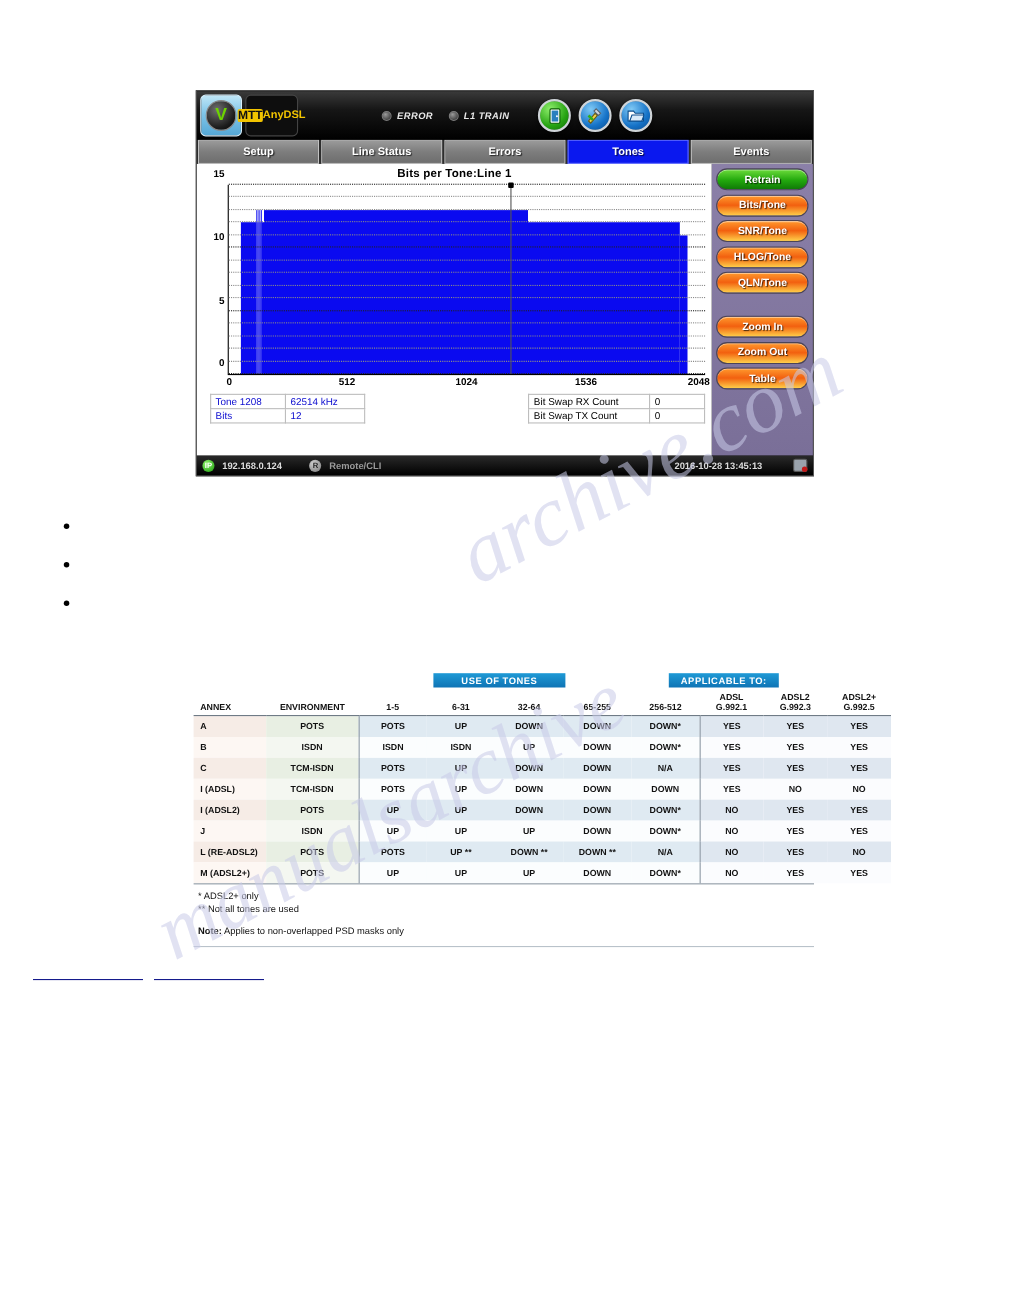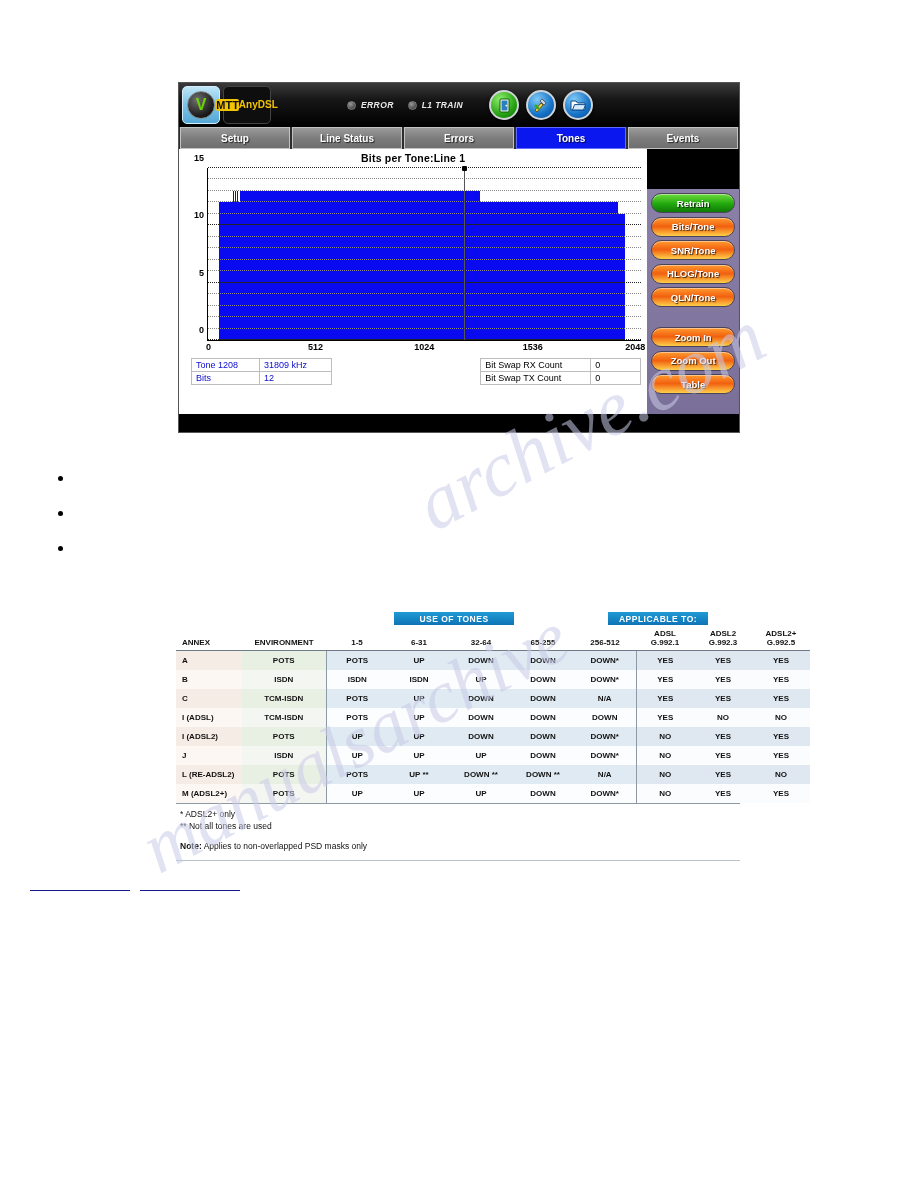--- a/index.html
+++ b/index.html
@@ -99,21 +99,21 @@
     text-shadow:1px 1px 1px rgba(0,0,0,.7);
     border:1px solid #c2c2c2;
   }
   .tab.active { background:#0a18ef; border-color:#5f6cff; }
 
   
   .dev-body { display:flex; height:265px; }
   .chart-pane { width:470px; background:#fff; position:relative; }
   .side-pane {
     width:92px; background:linear-gradient(180deg,#8b80a8 0%,#7a6f98 100%);
-    padding:4px 4px 0 4px; display:flex; flex-direction:column; gap:3.5px;margin-top:40px;
+    padding:4px 4px 0 4px; display:flex; flex-direction:column; gap:3.5px;
   }
   .sbtn {
     height:20px; border-radius:10px;
     display:flex; align-items:center; justify-content:center;
     font-size:9.5px; font-weight:bold; color:#fff;
     text-shadow:1px 1px 1px rgba(0,0,0,.75);
     border:1px solid #4b4458;
     box-shadow:inset 0 1px 0 rgba(255,255,255,.45);
   }
   .sbtn.green { background:linear-gradient(180deg,#6ddc3c 0%,#22a80d 55%,#0f7a06 100%); }
@@ -371,21 +371,21 @@
           <div class="xtick" style="left: calc(50%);">1024</div>
           <div class="xtick" style="left: calc(75%);">1536</div>
           <div class="xtick" style="left: calc(100%); transform: translateX(-80%);">2048</div>
         </div>
 
       <div class="info-row">
         <table class="info-table info-blue">
           <tbody>
               <tr>
             <td style="width:68px">Tone 1208</td>
-            <td style="width:72px">31809 kHz</td>
+            <td style="width:72px">62514 kHz</td>
           </tr>
           <tr>
             <td>Bits</td>
             <td>12</td>
           </tr>
         </tbody>
           </table>
         <div class="spacer"></div>
         <table class="info-table info-dark">
           <tbody>
@@ -408,20 +408,30 @@
       <div class="sbtn orange">SNR/Tone</div>
       <div class="sbtn orange">HLOG/Tone</div>
       <div class="sbtn orange">QLN/Tone</div>
       <div class="sgap"></div>
       <div class="sbtn orange">Zoom In</div>
       <div class="sbtn orange">Zoom Out</div>
       <div class="sbtn orange">Table</div>
     </div>
   </div>
 
+  <div class="statusbar">
+    <span class="sb-ico green">IP</span>
+    <span class="sb-text">192.168.0.124</span>
+    <span class="sb-ico grey" style="margin-left:18px">R</span>
+    <span class="sb-text sb-dim">Remote/CLI</span>
+    <span class="sb-right">
+      <span class="sb-text">2016-10-28  13:45:13</span>
+      <span class="sb-capture"></span>
+    </span>
+  </div>
 </div>
 
 <div class="bullets">
   <div class="bullet-row">
     <span class="bullet-dot"></span>
     <span class="bullet-text"></span>
   </div>
   <div class="bullet-row">
     <span class="bullet-dot"></span>
     <span class="bullet-text"></span>

